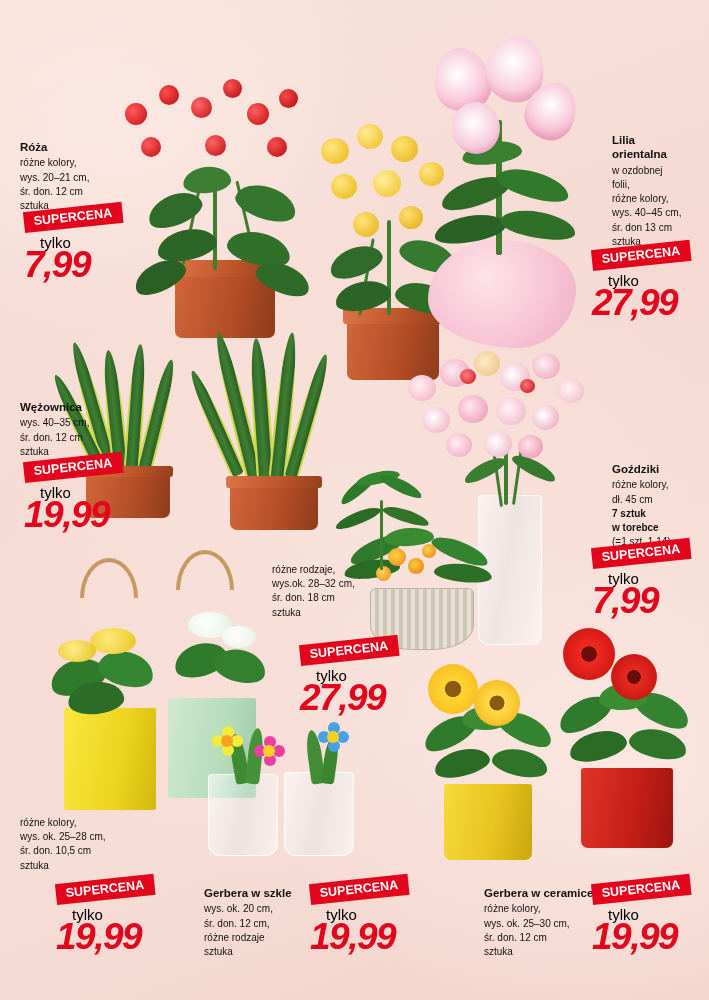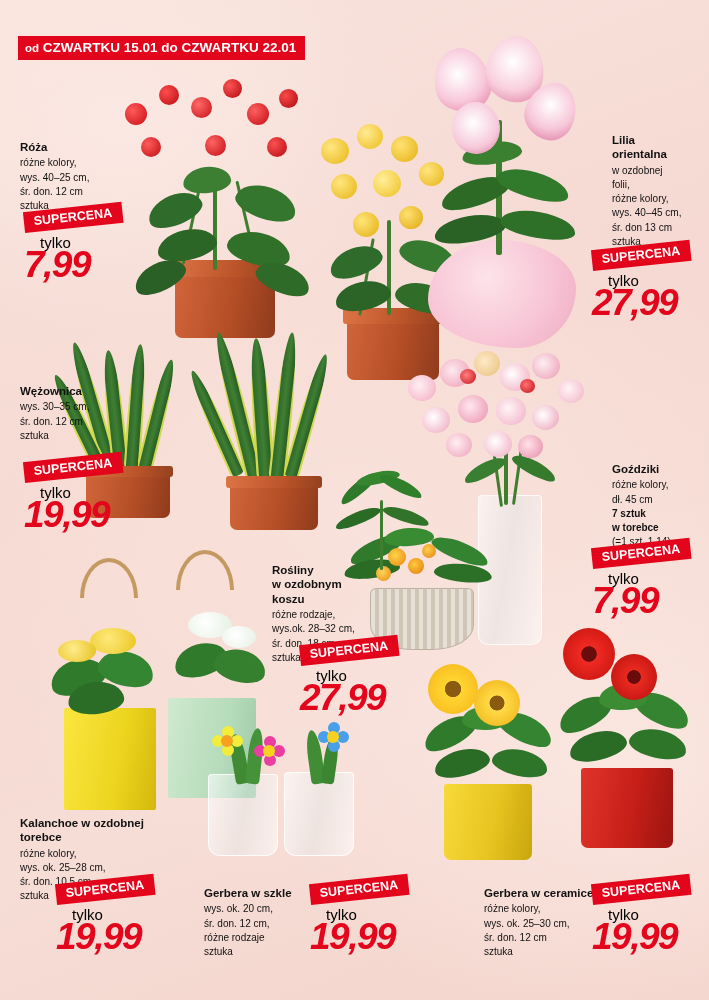--- a/index.html
+++ b/index.html
@@ -123,24 +123,20 @@
   .flowerhead { position:absolute; border-radius:50%; }
 
   .deco-flower { position:absolute; }
 </style>
 </head>
 <body>
 
 <div class="bg"></div>
 
 <div class="header">
-  <div class="header-band">
-    <span class="small">od</span>
-    <span>CZWARTKU 15.01 do CZWARTKU 22.01</span>
-  </div>
 </div>
 
 <div class="art" style="left:95px;top:75px;width:230px;height:270px;">
   <div class="pot terracotta" style="left:80px;top:185px;width:100px;height:78px;"></div>
   <div class="stem" style="left:118px;top:95px;width:4px;height:100px;"></div>
   <div class="stem" style="left:95px;top:110px;width:3px;height:80px;transform:rotate(12deg);"></div>
   <div class="stem" style="left:150px;top:105px;width:3px;height:85px;transform:rotate(-13deg);"></div>
   <div class="leaf" style="left:52px;top:120px;width:56px;height:30px;background:#2f6b2a;transform:rotate(-22deg);"></div>
   <div class="leaf" style="left:140px;top:112px;width:62px;height:32px;background:#35762e;transform:rotate(18deg);"></div>
   <div class="leaf" style="left:62px;top:155px;width:60px;height:30px;background:#2c6626;transform:rotate(-12deg);"></div>
@@ -321,21 +317,21 @@
   <div class="leaf" style="left:48px;top:10px;width:46px;height:12px;background:#2f7f2b;transform:rotate(26deg);"></div>
   <div class="leaf" style="left:4px;top:42px;width:48px;height:12px;background:#2a6c26;transform:rotate(-22deg);"></div>
   <div class="leaf" style="left:52px;top:40px;width:48px;height:12px;background:#317329;transform:rotate(18deg);"></div>
   <div class="stem" style="left:50px;top:30px;width:3px;height:70px;"></div>
 </div>
 
 <div class="ptext" style="left:20px;top:140px;width:120px;">
   <div class="name">Róża</div>
   <div class="desc">
     <div>różne kolory,</div>
-    <div>wys. 40–25 cm,</div>
+    <div>wys. 20–21 cm,</div>
     <div>śr. don. 12 cm</div>
     <div>sztuka</div>
   </div>
 </div>
 <div class="price" style="left:24px;top:212px;">
   <div class="supercena">SUPERCENA</div>
   <div class="tylko-abs">tylko</div>
   <div class="amount">
     <span>7</span><span class="dec">,99</span>
   </div>
@@ -356,24 +352,24 @@
   </div>
 </div>
 <div class="price" style="left:592px;top:250px;">
   <div class="supercena">SUPERCENA</div>
   <div class="tylko-abs">tylko</div>
   <div class="amount">
     <span>27</span><span class="dec">,99</span>
   </div>
 </div>
 
-<div class="ptext" style="left:20px;top:384px;width:130px;">
+<div class="ptext" style="left:20px;top:400px;width:130px;">
   <div class="name">Wężownica</div>
   <div class="desc">
-    <div>wys. 30–35 cm,</div>
+    <div>wys. 40–35 cm,</div>
     <div>śr. don. 12 cm</div>
     <div>sztuka</div>
   </div>
 </div>
 <div class="price" style="left:24px;top:462px;">
   <div class="supercena">SUPERCENA</div>
   <div class="tylko-abs">tylko</div>
   <div class="amount">
     <span>19</span><span class="dec">,99</span>
   </div>
@@ -391,45 +387,36 @@
 </div>
 <div class="price" style="left:592px;top:548px;">
   <div class="supercena">SUPERCENA</div>
   <div class="tylko-abs">tylko</div>
   <div class="amount">
     <span>7</span><span class="dec">,99</span>
   </div>
 </div>
 
 <div class="ptext" style="left:272px;top:563px;width:120px;">
-  <div class="name">
-    <div>Rośliny</div>
-    <div>w ozdobnym</div>
-    <div>koszu</div>
-  </div>
   <div class="desc">
     <div>różne rodzaje,</div>
     <div>wys.ok. 28–32 cm,</div>
     <div>śr. don. 18 cm</div>
     <div>sztuka</div>
   </div>
 </div>
 <div class="price" style="left:300px;top:645px;">
   <div class="supercena">SUPERCENA</div>
   <div class="tylko-abs">tylko</div>
   <div class="amount">
     <span>27</span><span class="dec">,99</span>
   </div>
 </div>
 
 <div class="ptext" style="left:20px;top:816px;width:160px;">
-  <div class="name">
-    <div>Kalanchoe w ozdobnej</div>
-    <div>torebce</div>
-  </div>
   <div class="desc">
     <div>różne kolory,</div>
     <div>wys. ok. 25–28 cm,</div>
     <div>śr. don. 10,5 cm</div>
     <div>sztuka</div>
   </div>
 </div>
 <div class="price" style="left:56px;top:884px;">
   <div class="supercena">SUPERCENA</div>
   <div class="tylko-abs">tylko</div>

